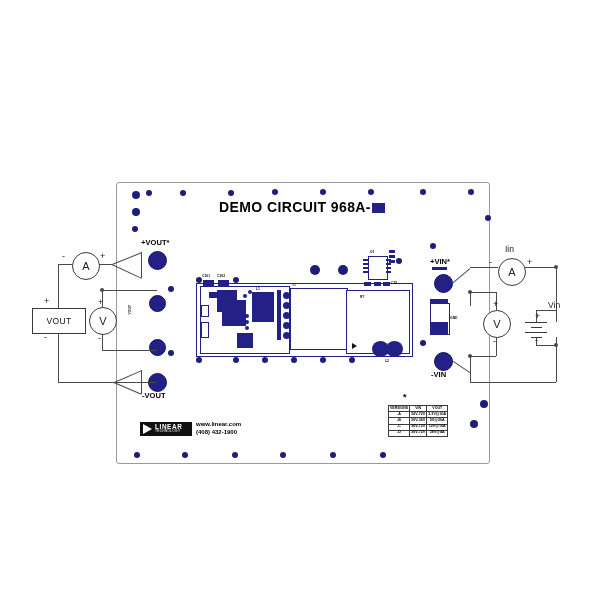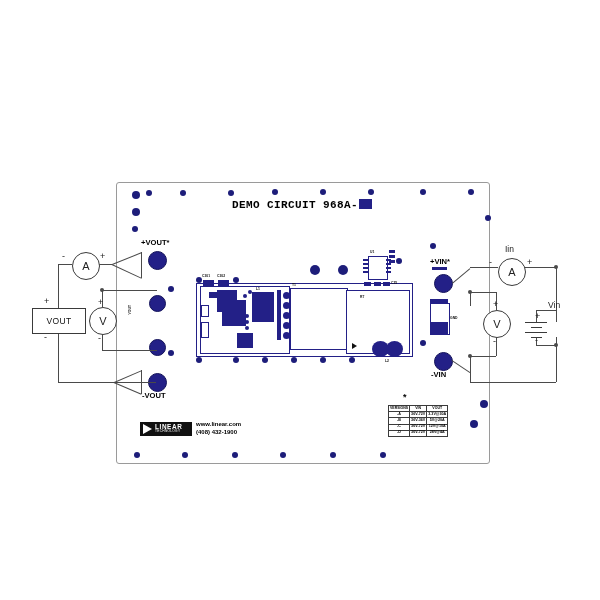--- a/index.html
+++ b/index.html
@@ -15,21 +15,21 @@
     border:1.2px solid #9a9a9a;border-radius:3px;background:#fff;
   }
 
   .via{position:absolute;border-radius:50%;background:#1d1d7a;}
 
   .pad{position:absolute;border-radius:50%;background:#232087;border:1px solid #14135a;}
 
   #titleblock{position:absolute;left:116px;top:196px;width:372px;text-align:center;}
   #t1{font-size:11.5px;font-weight:bold;letter-spacing:.2px;color:#000;font-family:"Liberation Sans",sans-serif;}
   #t2{font-size:7.6px;font-weight:bold;letter-spacing:.3px;color:#000;margin-top:3px;font-family:"Liberation Sans",sans-serif;}
-  #t3{font-size:11px;font-weight:bold;letter-spacing:.4px;color:#000;margin-top:3px;font-family:Liberation Mono, monospace;}
+  #t3{font-size:14px;font-weight:bold;letter-spacing:.4px;color:#000;margin-top:3px;font-family:Liberation Sans, sans-serif;}
   #t3 .swatch{display:inline-block;width:13px;height:10px;background:#232087;vertical-align:-1px;margin-left:1px;}
 
   .termlabel{position:absolute;font-size:7.6px;font-weight:bold;color:#000;white-space:nowrap;}
 
   .meter{position:absolute;width:26px;height:26px;border:1.3px solid #3a3a3a;border-radius:50%;
          background:#fff;display:flex;align-items:center;justify-content:center;
          font-size:11px;color:#222;font-family:"Liberation Sans",sans-serif;}
   .pol{position:absolute;font-size:9px;color:#222;font-family:"Liberation Sans",sans-serif;}
   .sig{position:absolute;font-size:8.5px;color:#222;font-family:"Liberation Sans",sans-serif;}
 

